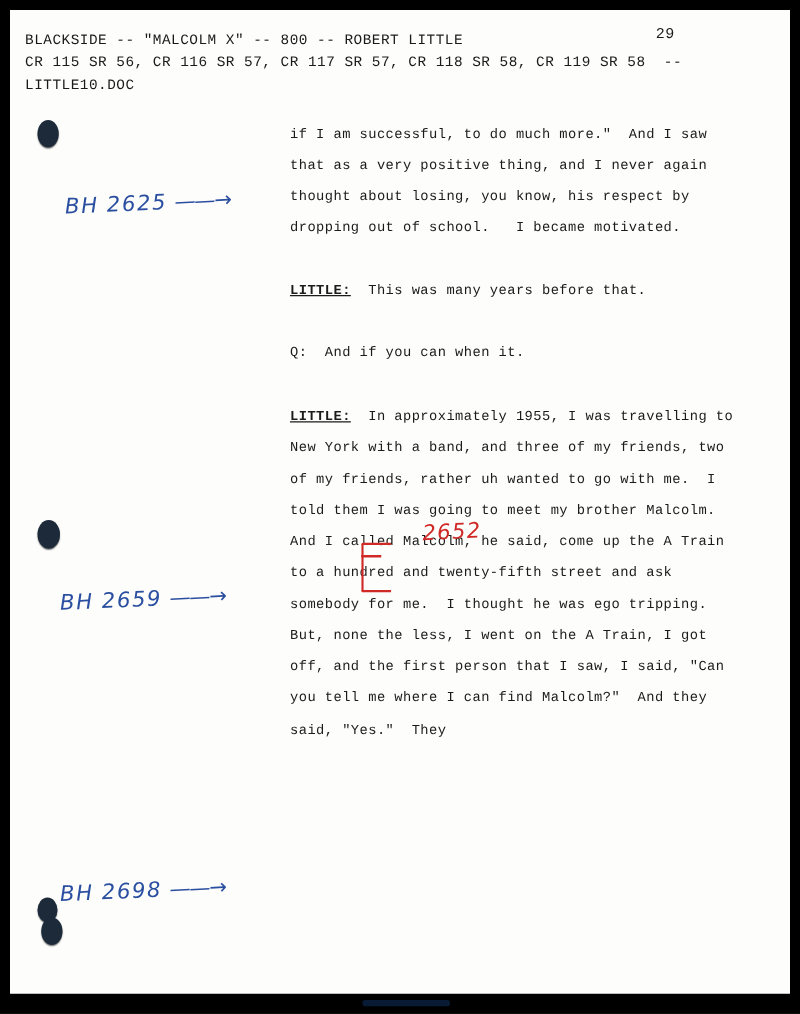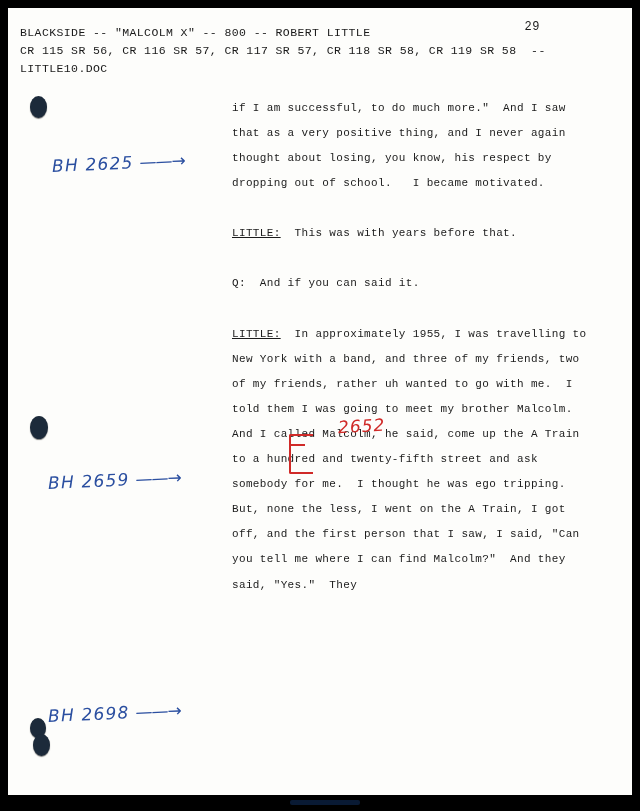--- a/index.html
+++ b/index.html
@@ -54,21 +54,21 @@
     color: #1b1b1b;
   }
   .para {
     margin: 0 0 25px 0;
     white-space: pre-wrap;
   }
   .para.tight {
     margin-bottom: 0;
   }
   .spk {
-    font-weight: normal;
+    font-weight: bold;
     text-decoration: underline;
   }
   
   .hand {
     position: absolute;
     color: #2b4fa0;
     font-family: "DejaVu Sans", sans-serif;
     font-size: 17px;
     font-style: italic;
     letter-spacing: 1.2px;
@@ -144,22 +144,22 @@
 
 <div class="page">
 
   <div class="header">BLACKSIDE -- "MALCOLM X" -- 800 -- ROBERT LITTLE
 CR 115 SR 56, CR 116 SR 57, CR 117 SR 57, CR 118 SR 58, CR 119 SR 58  --
 LITTLE10.DOC</div>
   <div class="page-number">29</div>
 
   <div class="body-col">
     <p class="para">if I am successful, to do much more."  And I saw that as a very positive thing, and I never again thought about losing, you know, his respect by dropping out of school.   I became motivated.</p>
-    <p class="para"><span class="spk">LITTLE:</span><span>  This was with years before that.</span></p>
-    <p class="para">Q:  And if you can said it.</p>
+    <p class="para"><span class="spk">LITTLE:</span><span>  This was many years before that.</span></p>
+    <p class="para">Q:  And if you can when it.</p>
     <p class="para tight"><span class="spk">LITTLE:</span><span>  In approximately 1955, I was travelling to New York with a band, and three of my friends, two of my friends, rather uh wanted to go with me.  I told them I was going to meet my brother Malcolm.  And I called Malcolm, he said, come up the A Train to a hundred and twenty-fifth street and ask somebody for me.  I thought he was ego tripping.  But, none the less, I went on the A Train, I got off, and the first person that I saw, I said, "Can you tell me where I can find Malcolm?"  And they said, "Yes."  They</span></p>
   </div>
 
   <div class="hand ann1"><span>BH  2625</span><span class="arrow">——→</span></div>
 
   <div class="hand ann2"><span>BH  2659</span><span class="arrow">——→</span></div>
 
   <div class="hand ann3"><span>BH  2698</span><span class="arrow">——→</span></div>
 
   <div class="red-num">2652</div>

